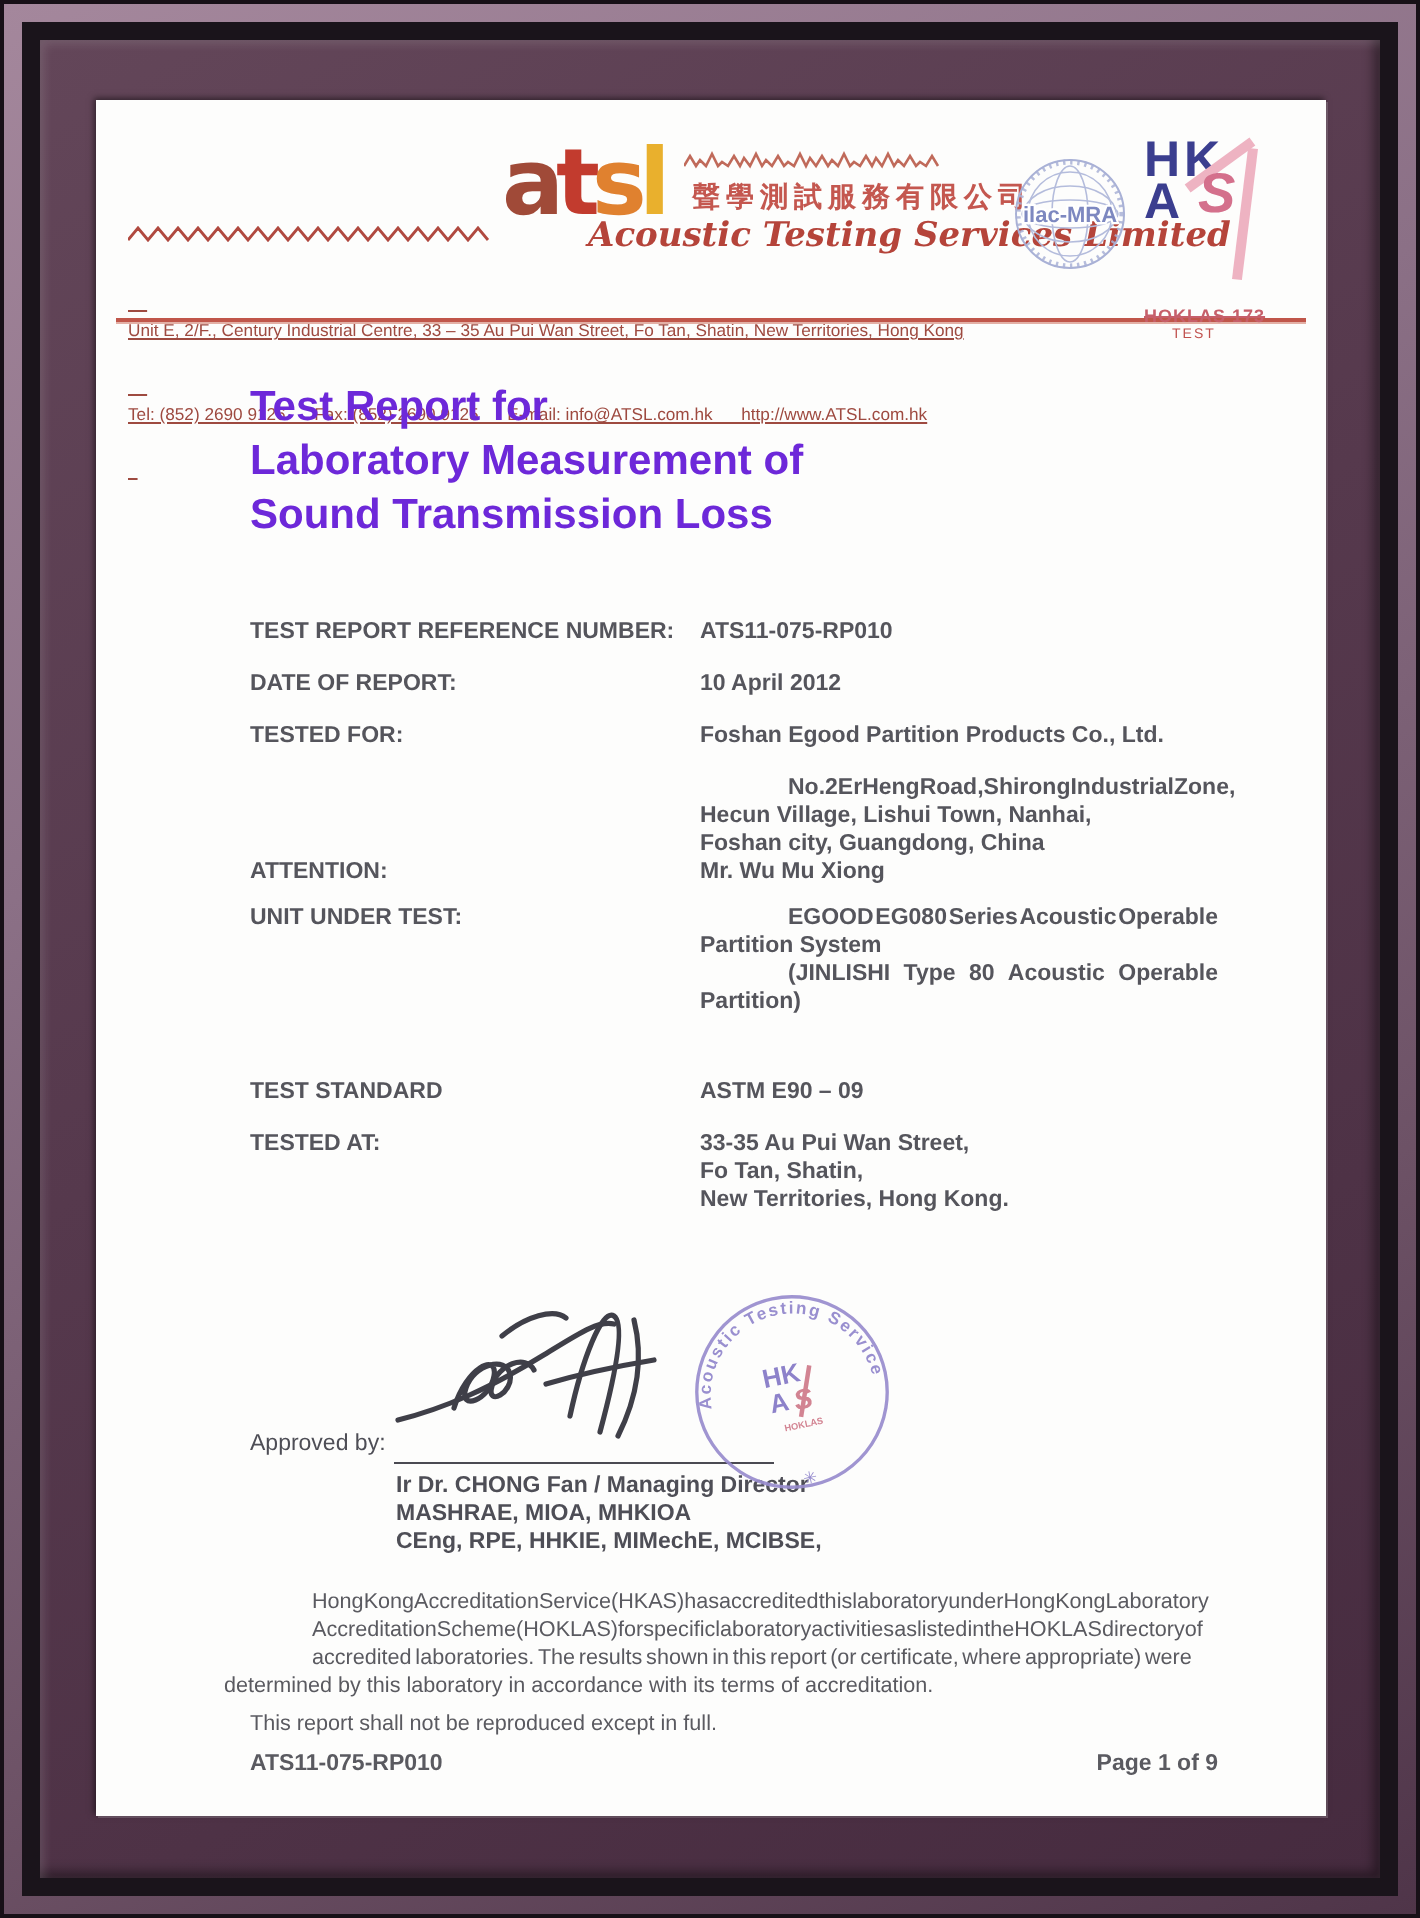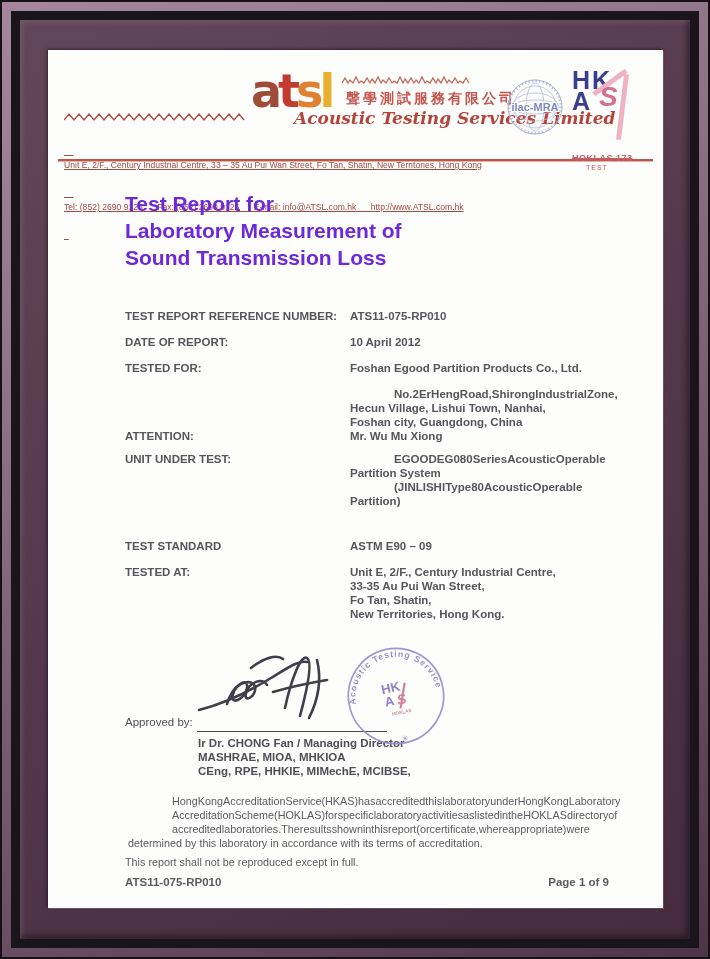--- a/index.html
+++ b/index.html
@@ -49,31 +49,31 @@
   
   #fields{position:absolute;left:77px;top:247px;width:484px;font-size:11.5px;line-height:14px;color:#55555c;}
   .field-row{display:flex;margin-top:12px;}
   .field-row:first-child{margin-top:12px;}
   .field-row:nth-child(5){margin-top:0;}
   .field-row:nth-child(6){margin-top:9px;}
   .field-row:nth-child(7){margin-top:31px;}
   .field-label{width:225px;flex:0 0 225px;font-weight:bold;}
   .field-value{flex:1;font-weight:bold;}
   .vline{min-height:14px;}
-  .vline.spread{display:flex;padding-left:44px;}
+  .vline.spread{display:flex;justify-content:space-between;padding-left:44px;}
 
   
   .approved{position:absolute;left:77px;top:666px;font-size:11.5px;color:#4e4e56;}
   .sig-svg{position:absolute;left:145px;top:596px;}
   .sig-line{position:absolute;left:149px;top:681px;width:190px;height:0;border-top:1.6px solid #4a4a52;}
   .sig-name{position:absolute;left:150px;top:686px;font-size:11.5px;font-weight:bold;line-height:14px;color:#4e4e56;}
   .stamp{position:absolute;left:292px;top:590px;transform:rotate(-12deg);opacity:.92;}
 
   
-  #accreditation{position:absolute;left:80px;top:744px;width:484px;font-size:10.8px;line-height:14px;color:#5a5a60;}
+  #accreditation{position:absolute;left:64px;top:744px;width:484px;font-size:10.8px;line-height:14px;color:#5a5a60;}
   .note{position:absolute;left:77px;top:806px;font-size:10.8px;color:#5a5a60;}
   .footrow{position:absolute;left:77px;top:826px;width:484px;display:flex;justify-content:space-between;
     font-size:11.5px;font-weight:bold;color:#5a5a60;}
 </style>
 </head>
 <body>
 
 <div class="frame-outer"></div>
 <div class="frame-black"></div>
 <div class="frame-main"></div>
@@ -192,21 +192,20 @@
       </div>
       <div class="field-row">
         <div class="field-label">TEST STANDARD</div>
         <div class="field-value">
           <div class="vline">ASTM E90 – 09</div>
         </div>
       </div>
       <div class="field-row">
         <div class="field-label">TESTED AT:</div>
         <div class="field-value">
-          <div class="vline">Unit E, 2/F., Century Industrial Centre,</div>
           <div class="vline">33-35 Au Pui Wan Street,</div>
           <div class="vline">Fo Tan, Shatin,</div>
           <div class="vline">New Territories, Hong Kong.</div>
         </div>
       </div>
     </div>
 
   <div class="approved">Approved by:</div>
 
   <svg class="sig-svg" width="200" height="90" viewBox="0 0 200 90">

